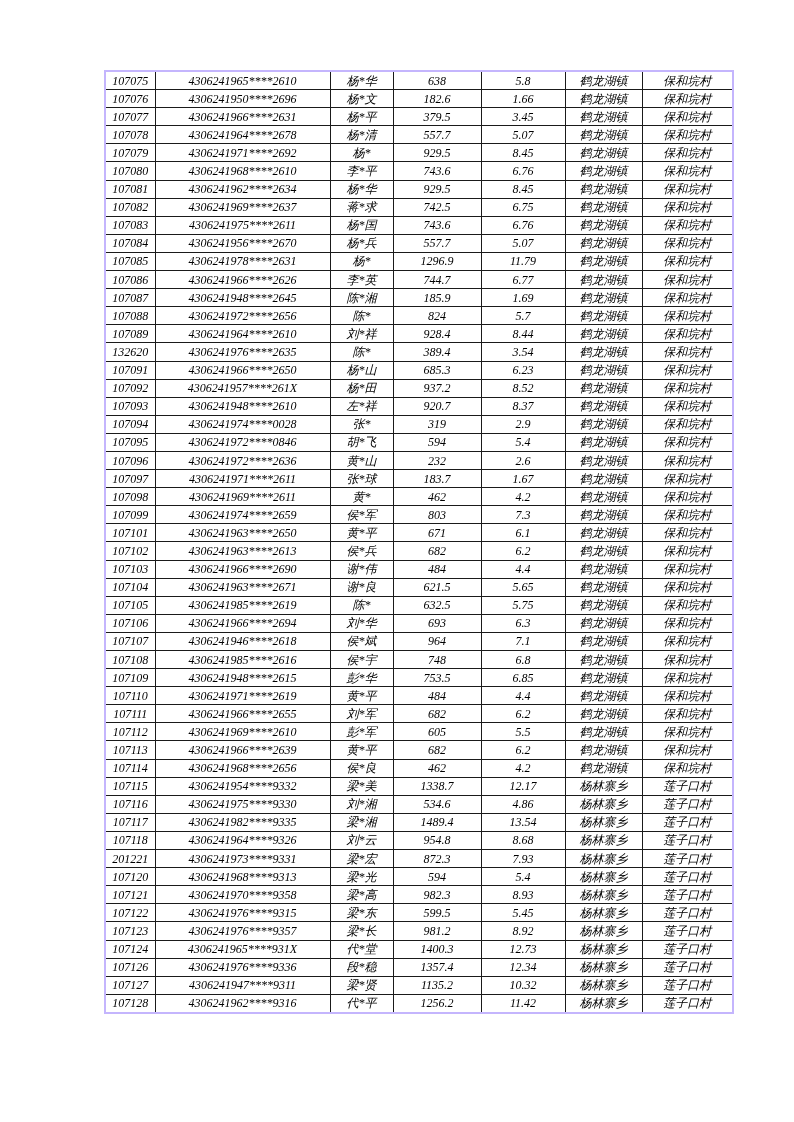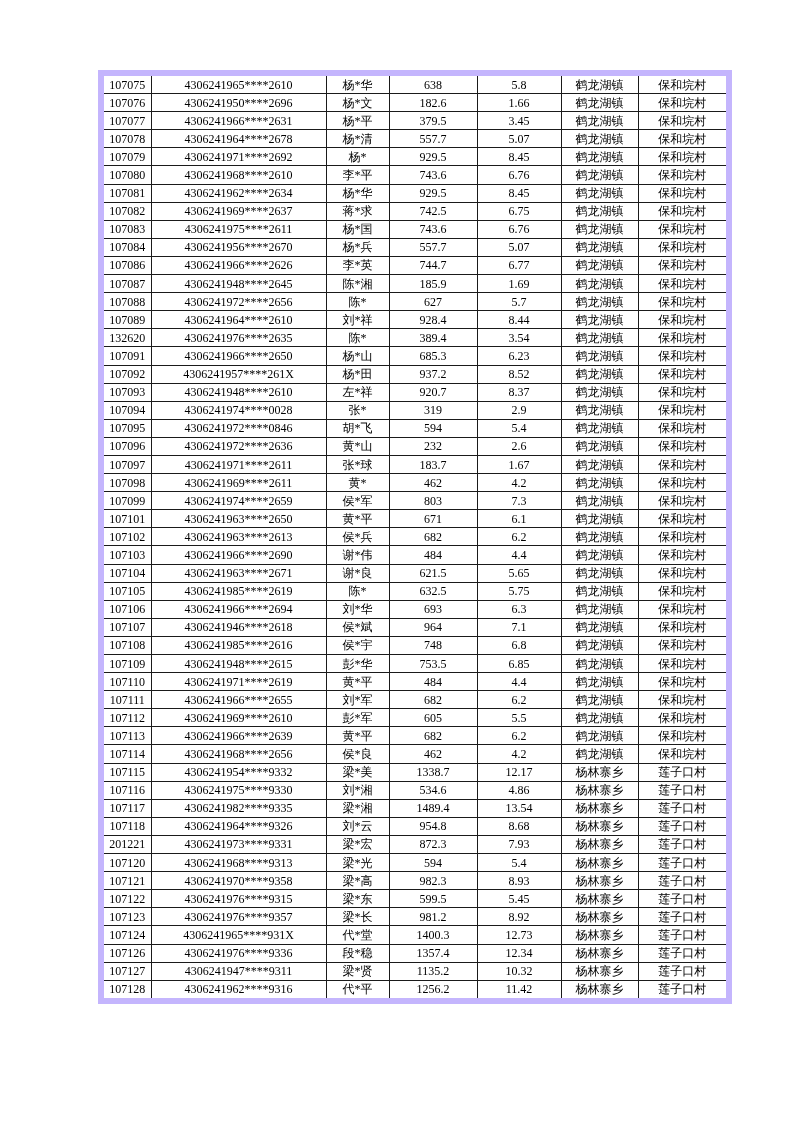--- a/index.html
+++ b/index.html
@@ -11,26 +11,27 @@
     position: relative;
     width: 794px;
     height: 1122px;
     background: #ffffff;
     overflow: hidden;
     font-family: "Liberation Serif", "DejaVu Serif", serif;
     color: #000000;
   }
   table.records {
     position: absolute;
-    left: 98px;
+    left: 104px;
     top: 70px;
     width: 628px;
     border-collapse: collapse;
     table-layout: fixed;
-    border: 6px solid #c4b5fd;
+    border: 2px solid #c4b5fd;
+    font-style: italic;
   }
   table.records td {
     border: 1px solid #1a1a1a;
     height: 17.1px;
     padding: 0 2px;
     text-align: center;
     vertical-align: middle;
     font-size: 12px;
     line-height: 1;
     white-space: nowrap;
@@ -137,20 +138,29 @@
         <tr>
           <td>107084</td>
           <td>4306241956****2670</td>
           <td>杨*兵</td>
           <td>557.7</td>
           <td>5.07</td>
           <td>鹤龙湖镇</td>
           <td>保和垸村</td>
         </tr>
         <tr>
+          <td>107085</td>
+          <td>4306241978****2631</td>
+          <td>杨*</td>
+          <td>1296.9</td>
+          <td>11.79</td>
+          <td>鹤龙湖镇</td>
+          <td>保和垸村</td>
+        </tr>
+        <tr>
           <td>107086</td>
           <td>4306241966****2626</td>
           <td>李*英</td>
           <td>744.7</td>
           <td>6.77</td>
           <td>鹤龙湖镇</td>
           <td>保和垸村</td>
         </tr>
         <tr>
           <td>107087</td>
@@ -158,21 +168,21 @@
           <td>陈*湘</td>
           <td>185.9</td>
           <td>1.69</td>
           <td>鹤龙湖镇</td>
           <td>保和垸村</td>
         </tr>
         <tr>
           <td>107088</td>
           <td>4306241972****2656</td>
           <td>陈*</td>
-          <td>627</td>
+          <td>824</td>
           <td>5.7</td>
           <td>鹤龙湖镇</td>
           <td>保和垸村</td>
         </tr>
         <tr>
           <td>107089</td>
           <td>4306241964****2610</td>
           <td>刘*祥</td>
           <td>928.4</td>
           <td>8.44</td>

